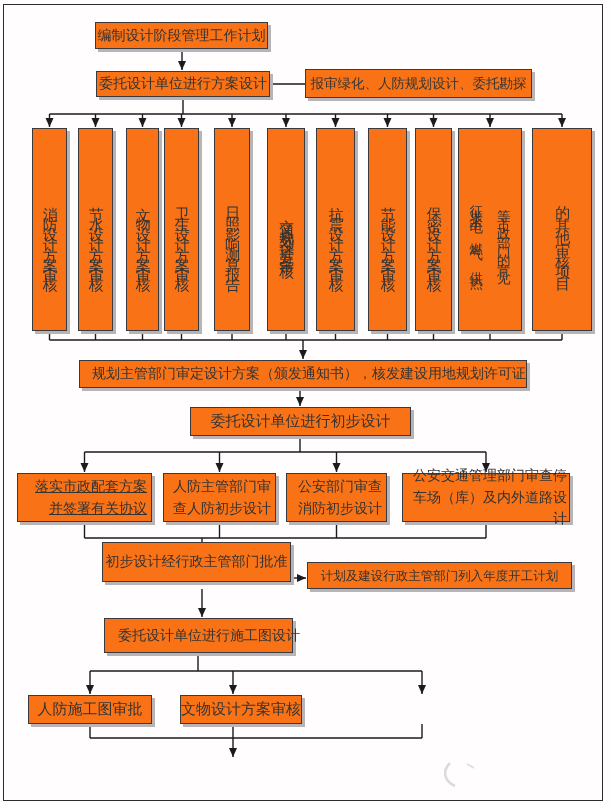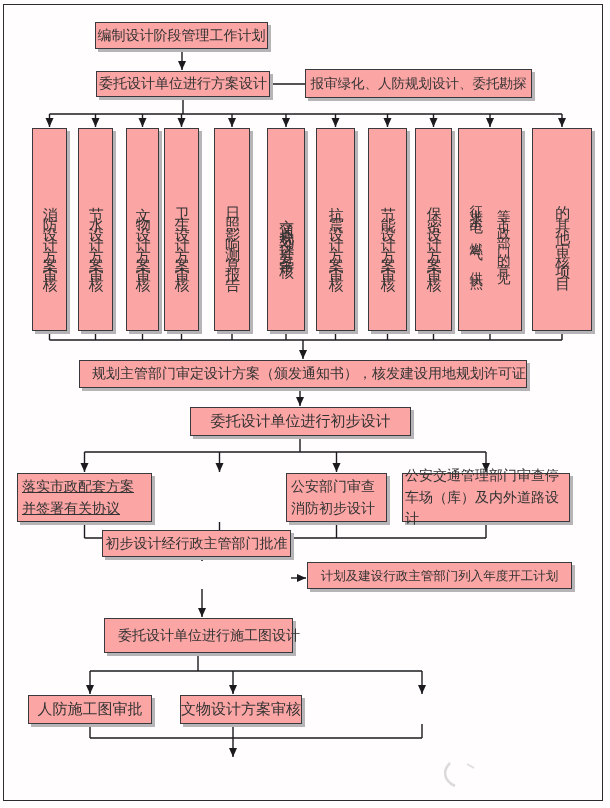--- a/index.html
+++ b/index.html
@@ -7,24 +7,24 @@
     position:relative;width:610px;height:808px;background:#fffdfe;
     font-family:"DejaVu Serif","Liberation Serif",serif;color:#333;
     overflow:hidden;
   }
   .frame{
     position:absolute;left:3px;top:4px;width:600px;height:797px;
     border:1.6px solid #2c2c30;box-sizing:border-box;pointer-events:none;
   }
   .wires{position:absolute;left:0;top:0;}
   .box{
-    position:absolute;box-sizing:border-box;background:#fca5a5;
+    position:absolute;box-sizing:border-box;background:#f97316;
     border:1.5px solid #3a3a3e;box-shadow:3px 3px 0 #b6b4b6;
     display:flex;align-items:center;justify-content:center;
-    text-align:left;font-size:14px;line-height:1.55;color:#333;
+    text-align:right;font-size:14px;line-height:1.55;color:#333;
   }
   .nowrap{white-space:nowrap;}
   .f15{font-size:15px;} .f135{font-size:13.5px;} .f125{font-size:12.5px;} .f145{font-size:14.5px;}
   .vbox{position:absolute;top:128px;height:203px;}
   .vlabel{
     writing-mode:vertical-rl;text-orientation:upright;
     font-size:15px;letter-spacing:10px;margin-bottom:-10px;
   }
   .ls5{letter-spacing:5px;margin-bottom:-5px;}
   .ls12{letter-spacing:12px;margin-bottom:-12px;}
@@ -160,28 +160,31 @@
     <span>规划主管部门审定设计方案（颁发通知书），核发建设用地规划许可证</span>
   </div>
 
   <div class="box nowrap f15" style="left:190px;top:407px;width:221px;height:29px;">
     <span>委托设计单位进行初步设计</span>
   </div>
 
   <div class="box pad8" style="left:17px;top:473px;width:135px;height:49px;">
     <span>落实市政配套方案并签署有关协议</span>
   </div>
+  <div class="box pad4" style="left:163px;top:473px;width:113px;height:49px;">
+    <span>人防主管部门审查人防初步设计</span>
+  </div>
   <div class="box pad4" style="left:286px;top:473px;width:101px;height:49px;">
     <span>公安部门审查消防初步设计</span>
   </div>
   <div class="box pad2" style="left:402px;top:473px;width:168px;height:49px;">
     <span>公安交通管理部门审查停车场（库）及内外道路设计</span>
   </div>
 
-  <div class="box nowrap" style="left:102px;top:530px;width:189px;height:27px;">
+  <div class="box nowrap" style="left:102px;top:542px;width:189px;height:40px;">
     <span>初步设计经行政主管部门批准</span>
   </div>
   <div class="box nowrap f125" style="left:307px;top:562px;width:265px;height:27px;">
     <span>计划及建设行政主管部门列入年度开工计划</span>
   </div>
 
   <div class="box nowrap" style="left:104px;top:618px;width:189px;height:35px;padding-left:21px;">
     <span>委托设计单位进行施工图设计</span>
   </div>
 

